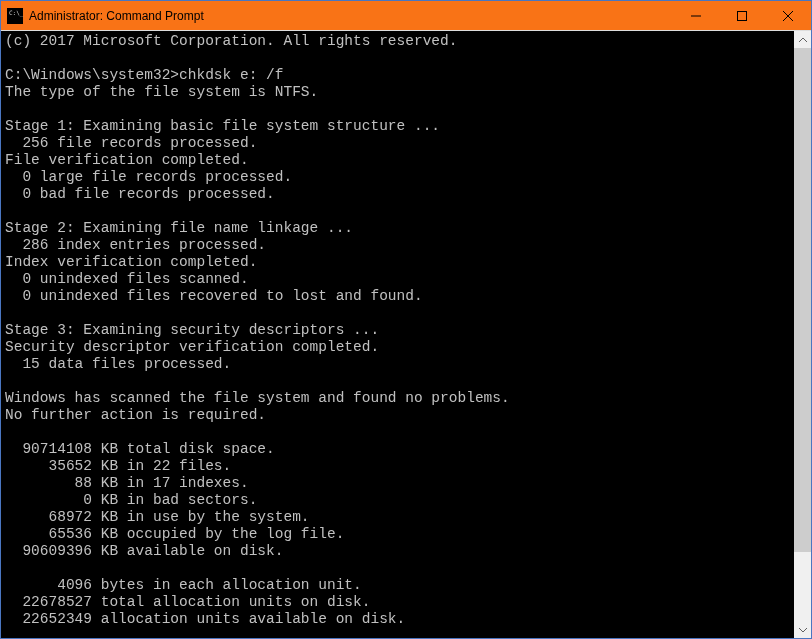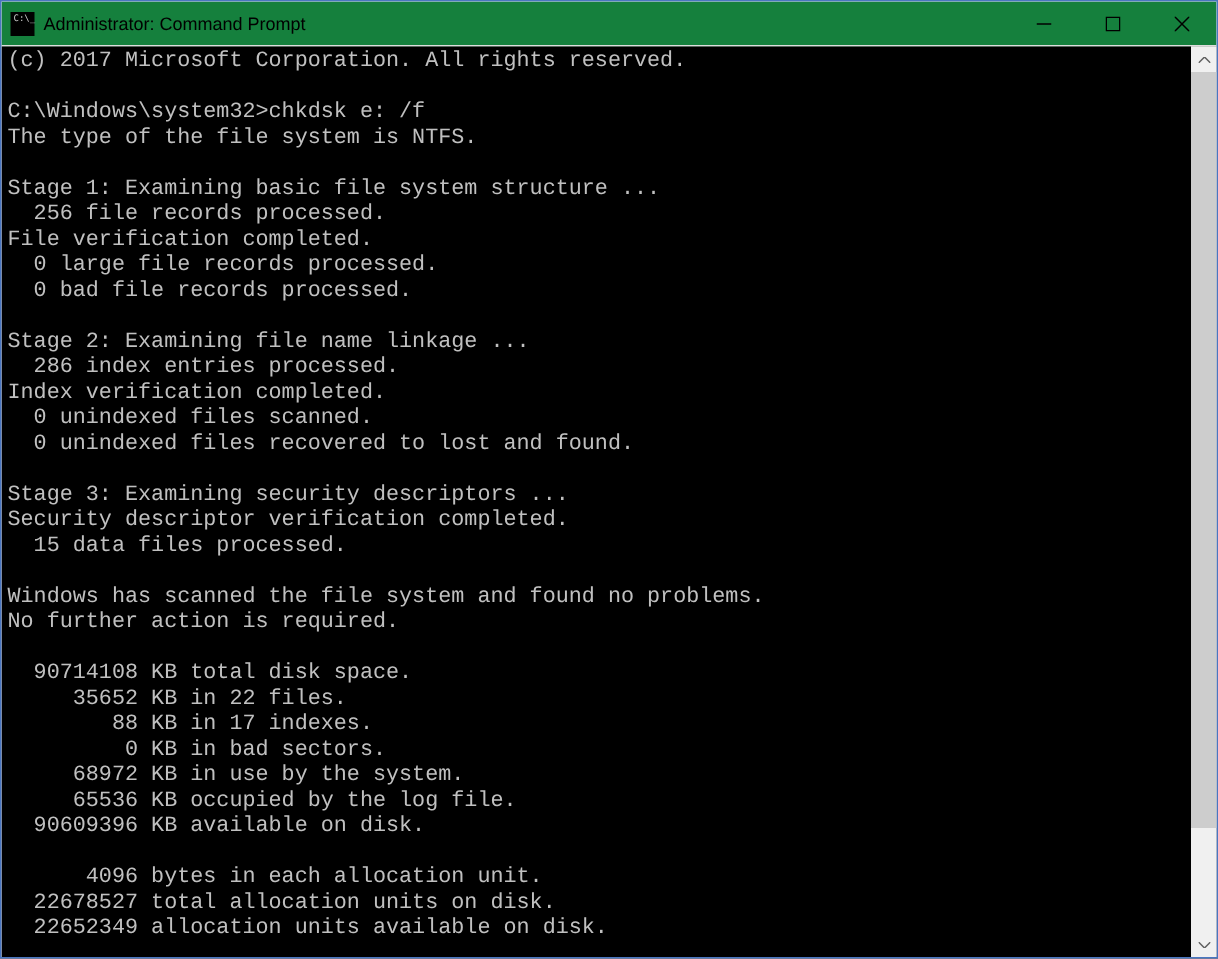--- a/index.html
+++ b/index.html
@@ -6,21 +6,21 @@
   body {
     font-family: "Segoe UI", Tahoma, sans-serif;
     background: #fff;
     width: 812px;
     height: 639px;
     overflow: hidden;
     border: 1px solid #4a76c1;
   }
   .titlebar {
     height: 30px;
-    background: #15803d;
+    background: #f97316;
     display: flex;
     align-items: center;
     border-bottom: 1px solid #ddd;
   }
   .title-icon {
     width: 16px;
     height: 16px;
     margin-left: 6px;
     margin-right: 6px;
     display: inline-block;

